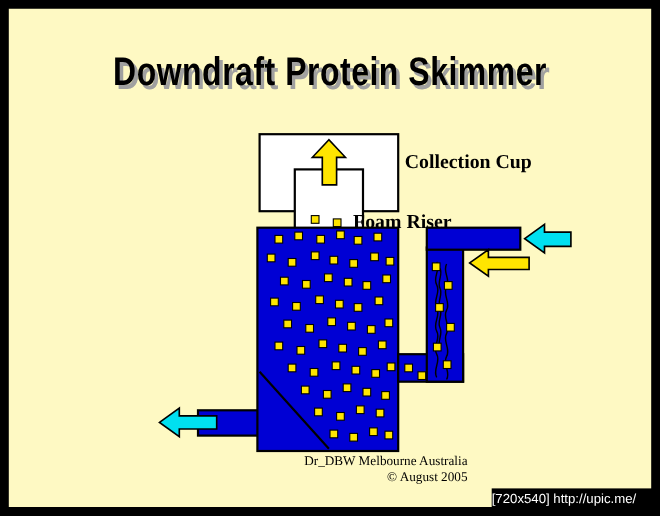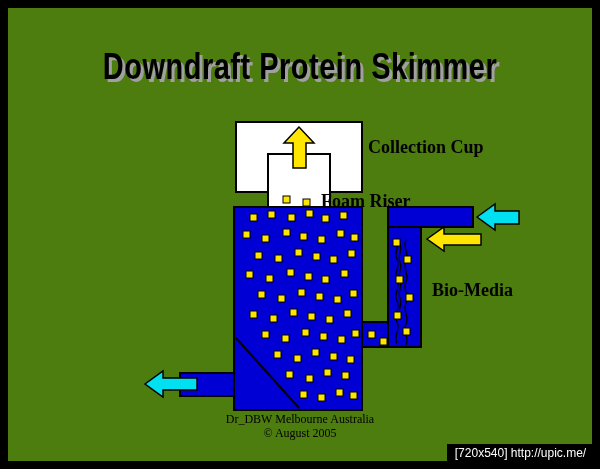--- a/index.html
+++ b/index.html
@@ -1,17 +1,17 @@
 <!DOCTYPE html>
 <html style="--tank-blue: #0000D4; --bubble-yellow: #FFE500; --arrow-cyan: #00E0F0; --arrow-yellow: #FFE500; --title-shadow: #A0A0A0;"><head>
 <meta charset="utf-8">
 <style>
   html,body { margin:0; padding:0; background:#ffffff; }
   .frame {
-    position:relative; width:600px; height:469px; background:#4d7c0f;
+    position:relative; width:600px; height:469px; background:#fef9c3;
     box-shadow: inset 0 0 0 8px #000; overflow:hidden;
     font-family:"Liberation Sans", sans-serif;
   }
   .title {
     position:absolute; top:46px; left:0; width:100%; text-align:center;
     font-family:"Liberation Sans", sans-serif; font-weight:bold; font-size:29px;
     letter-spacing:0.5px; color:#000;
     text-shadow:3px 3px 0 var(--title-shadow, #a0a0a0);
     transform:scaleY(1.25); transform-origin:center top; white-space:nowrap;
   }
@@ -23,27 +23,27 @@
   .squiggle { fill:none; stroke:#000; stroke-width:1.3; }
   .dline { stroke:#000; stroke-width:2; }
   .dlabel {
     position:absolute; font-family:"Liberation Serif", serif; font-weight:bold;
     font-size:18px; color:#000; white-space:nowrap;
   }
   .lbl-cup   { left:368px; top:137px; }
   .lbl-riser { left:321px; top:191px; }
   .lbl-media { left:432px; top:280px; }
   .credits {
-    position:absolute; top:412px; left:175px; width:250px; text-align:center;
+    position:absolute; top:412px; left:175px; width:250px; text-align:right;
     font-family:"Liberation Serif", serif; font-size:12px; line-height:14px; color:#000;
   }
   .watermark {
     position:absolute; left:447px; top:444px; width:147px; height:19px;
     background:#000; color:#fff; font-family:"Liberation Sans", sans-serif;
-    font-size:12px; line-height:19px; text-align:center; white-space:nowrap;
+    font-size:12px; line-height:19px; text-align:left; white-space:nowrap;
   }
 </style>
 </head>
 <body>
 
 <div class="frame">
 
   <div class="title">Downdraft Protein Skimmer</div>
 
   <svg class="diagram-svg" width="600" height="469" viewBox="0 0 600 469">
@@ -145,21 +145,20 @@
         <rect x="380" y="338" width="7" height="7" fill="#FFE500" stroke="#000" stroke-width="1"></rect>
       </g>
     <g id="bubbles-riser">
         <rect x="283" y="196" width="7" height="7" fill="#FFE500" stroke="#000" stroke-width="1"></rect>
         <rect x="303" y="199" width="7" height="7" fill="#FFE500" stroke="#000" stroke-width="1"></rect>
       </g>
   </svg>
 
   <div class="dlabel lbl-cup">Collection Cup</div>
   <div class="dlabel lbl-riser">Foam Riser</div>
-  <div class="dlabel lbl-media">Bio-Media</div>
 
   <div class="credits">
     <div>Dr_DBW Melbourne Australia</div>
     <div>© August 2005</div>
   </div>
 
   <div class="watermark">[720x540] http://upic.me/</div>
 </div>
 
 </body></html>

